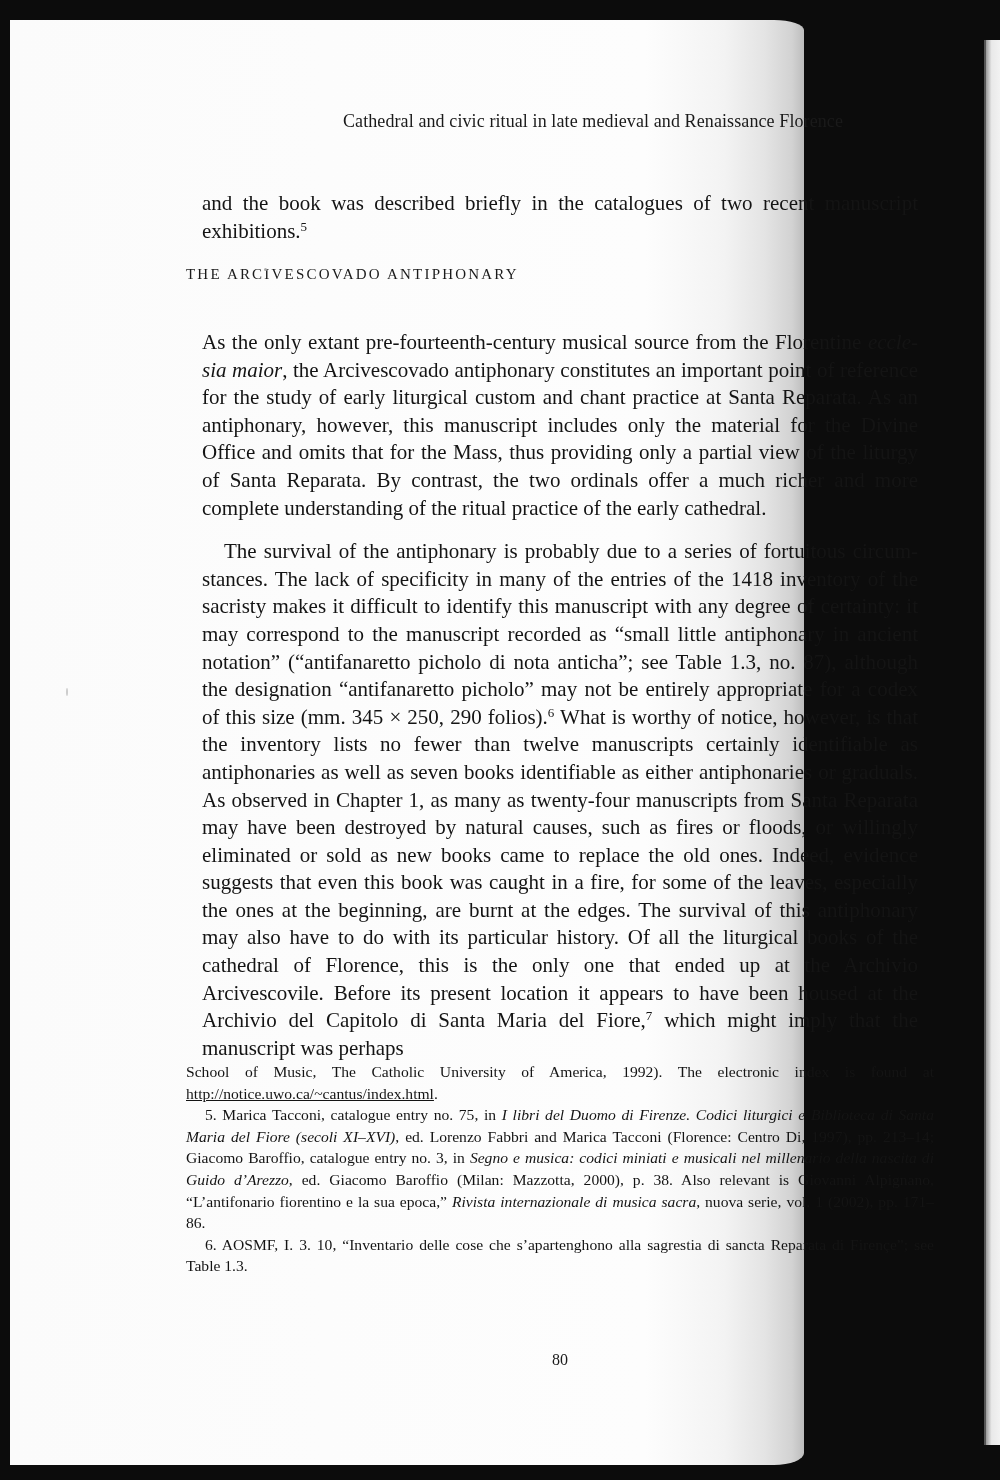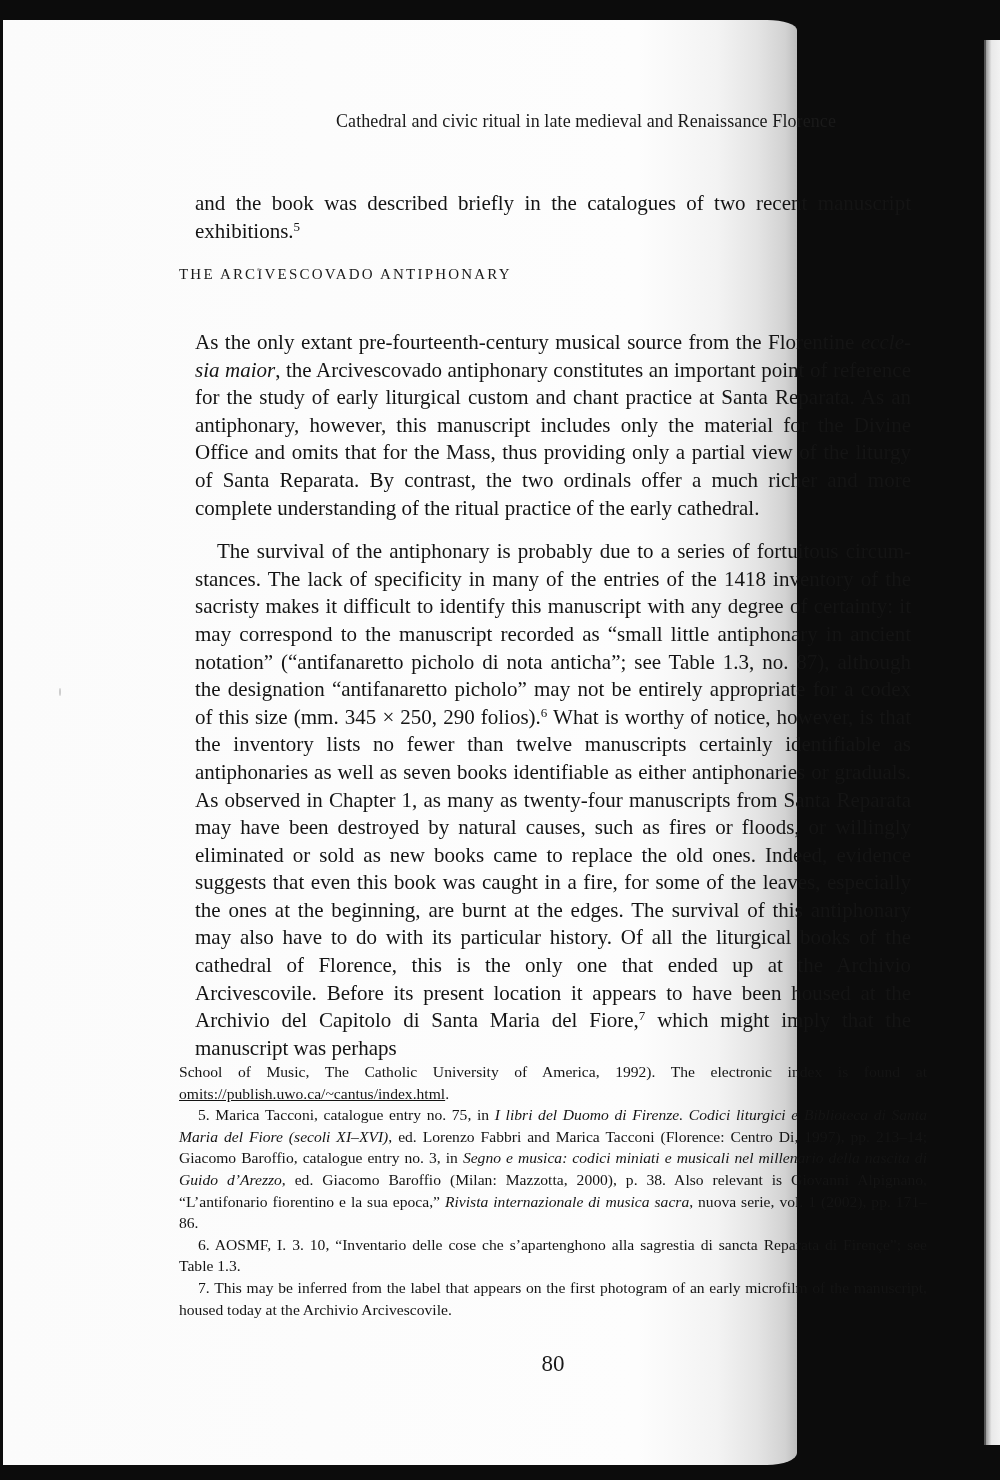--- a/index.html
+++ b/index.html
@@ -12,21 +12,21 @@
     }
     .scan {
       position: relative;
       width: 1000px;
       height: 1480px;
       background: #0c0c0c;
       overflow: hidden;
     }
     .page {
       position: absolute;
-      left: 3px;
+      left: 10px;
       top: 20px;
       width: 794px;
       height: 1445px;
       background: linear-gradient(to right, #fbfbfb 0%, #fdfdfd 80%, #f3f3f3 90%, #e4e4e4 95%, #d2d2d2 98.5%, #bdbdbd 100%);
       border-bottom-right-radius: 30px 12px;
       border-top-right-radius: 30px 10px;
     }
     .next-page {
       position: absolute;
       right: 0;
@@ -111,21 +111,21 @@
       line-height: 0;
       vertical-align: 0.55em;
     }
     .page-number {
       position: absolute;
       top: 1331px;
       left: 176px;
       width: 748px;
       text-align: center;
       font-family: "Liberation Serif", "DejaVu Serif", serif;
-      font-size: 23px;
+      font-size: 16px;
       color: #1a1a1a;
     }
     .speck {
       position: absolute;
       width: 3px;
       height: 3px;
       background: #aaa;
       border-radius: 50%;
     }
   </style>
@@ -142,24 +142,23 @@
     </div>
 
     <div class="section-heading">THE ARCIVESCOVADO ANTIPHONARY</div>
 
     <div class="text-block body-text main">
       <p><span>As the only extant pre-fourteenth-century musical source from the Florentine </span><em>eccle­sia maior</em><span>, the Arcivescovado antiphonary constitutes an important point of refer­ence for the study of early liturgical custom and chant practice at Santa Reparata. As an antiphonary, however, this manuscript includes only the material for the Divine Office and omits that for the Mass, thus providing only a partial view of the liturgy of Santa Reparata. By contrast, the two ordinals offer a much richer and more complete understanding of the ritual practice of the early cathedral.</span></p>
       <p class="indent"><span>The survival of the antiphonary is probably due to a series of fortuitous circum­stances. The lack of specificity in many of the entries of the 1418 inventory of the sacristy makes it difficult to identify this manuscript with any degree of certainty: it may correspond to the manuscript recorded as “small little antiphonary in ancient notation” (“antifanaretto picholo di nota anticha”; see Table 1.3, no. 87), although the designation “antifanaretto picholo” may not be entirely appropriate for a codex of this size (mm. 345 × 250, 290 folios).</span><sup>6</sup><span> What is worthy of notice, however, is that the inventory lists no fewer than twelve manuscripts certainly identifiable as antiphonaries as well as seven books identifiable as either antiphonaries or graduals. As observed in Chapter 1, as many as twenty-four manuscripts from Santa Reparata may have been destroyed by natural causes, such as fires or floods, or willingly elim­inated or sold as new books came to replace the old ones. Indeed, evidence suggests that even this book was caught in a fire, for some of the leaves, especially the ones at the beginning, are burnt at the edges. The survival of this antiphonary may also have to do with its particular history. Of all the liturgical books of the cathedral of Florence, this is the only one that ended up at the Archivio Arcivescovile. Before its present location it appears to have been housed at the Archivio del Capitolo di Santa Maria del Fiore,</span><sup>7</sup><span> which might imply that the manuscript was perhaps</span></p>
     </div>
 
     <div class="text-block footnotes">
-      <p><span>School of Music, The Catholic University of America, 1992). The electronic index is found at </span><a>omits://publish.uwo.ca/~cantus/index.html</a><span>.</span></p>
+      <p><span>School of Music, The Catholic University of America, 1992). The electronic index is found at </span><a>http://notice.uwo.ca/~cantus/index.html</a><span>.</span></p>
       <p class="note"><span>5.</span><span> Marica Tacconi, catalogue entry no. 75, in </span><em>I libri del Duomo di Firenze. Codici liturgici e Biblioteca di Santa Maria del Fiore (secoli XI–XVI)</em><span>, ed. Lorenzo Fabbri and Marica Tacconi (Florence: Centro Di, 1997), pp. 213–14; Giacomo Baroffio, catalogue entry no. 3, in </span><em>Segno e musica: codici miniati e musicali nel millenario della nascita di Guido d’Arezzo</em><span>, ed. Giacomo Baroffio (Milan: Mazzotta, 2000), p. 38. Also relevant is Giovanni Alpignano, “L’antifonario fiorentino e la sua epoca,” </span><em>Rivista internazionale di musica sacra</em><span>, nuova serie, vol. 1 (2002), pp. 171–86.</span></p>
       <p class="note"><span>6.</span><span> AOSMF, I. 3. 10, “Inventario delle cose che s’apartenghono alla sagrestia di sancta Reparata di Firençe”; see Table 1.3.</span></p>
-      <p class="note"><span>7.</span><span> This may be inferred from the label that appears on the first photogram of an early microfilm of the manuscript, housed today at the Archivio Arcivescovile.</span></p>
     </div>
 
     <div class="page-number">80</div>
 
     <span class="speck" style="left:254px; top:248px;"></span>
     <span class="speck" style="left:56px; top:668px; width:2px; height:8px; background:#ccc;"></span>
   </div>
   <div class="gutter-line"></div>
   <div class="next-page"></div>
 </div>

